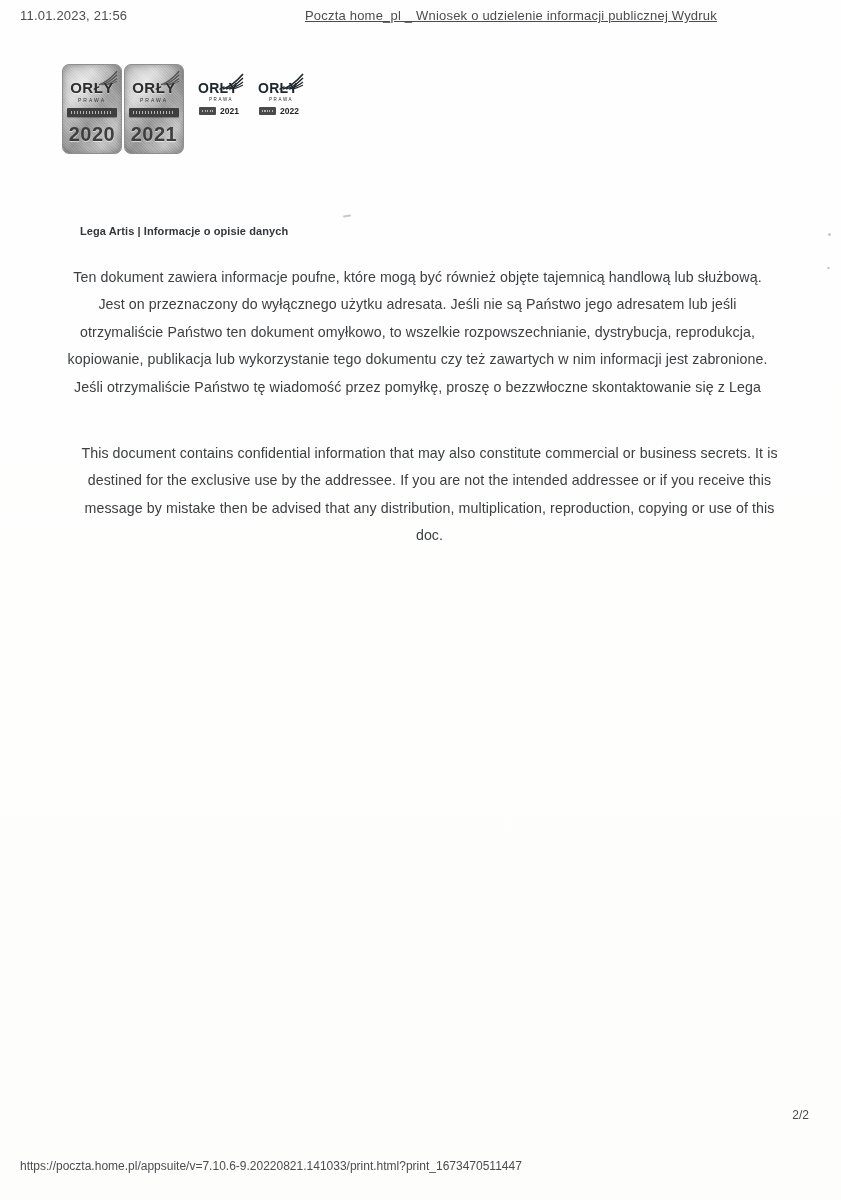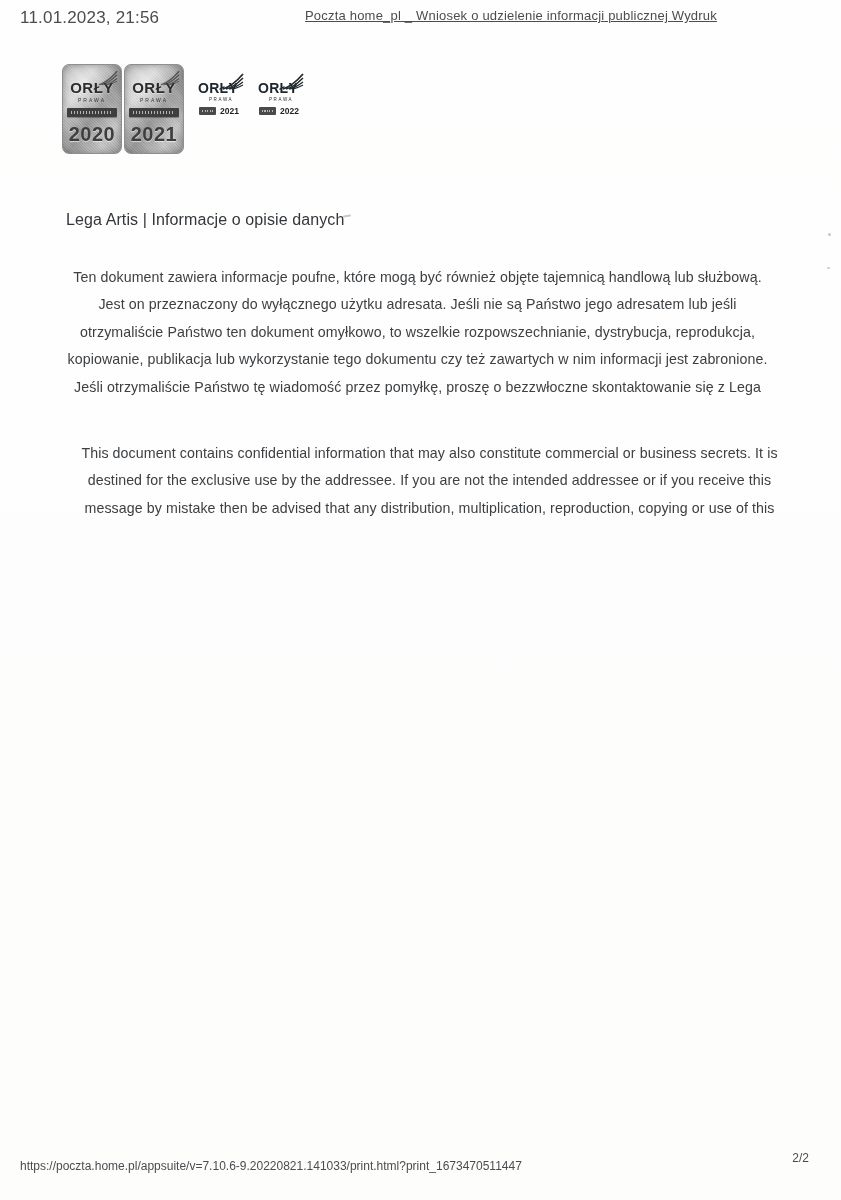--- a/index.html
+++ b/index.html
@@ -12,21 +12,21 @@
     overflow:hidden;
   }
   .page {
     position:absolute; inset:0;
     background:linear-gradient(180deg,#fffefe 0%, #fdfdfc 100%);
   }
 
   
   .print-timestamp {
     position:absolute; left:20px; top:8px;
-    font-size:17px; color:#4a4d50; letter-spacing:.2px;
+    font-size:13px; color:#4a4d50; letter-spacing:.2px;
   }
   .print-title {
     position:absolute; left:305px; top:8px;
     font-size:13px; color:#4a4d50; letter-spacing:.2px;text-decoration:underline;
   }
 
   
   .badges-row {
     position:absolute; left:62px; top:64px;
     display:flex; align-items:flex-start;
@@ -92,39 +92,39 @@
   }
   .badge-small .mark-box::after {
     content:""; position:absolute; left:3px; right:3px; top:3px; height:2px;
     background:repeating-linear-gradient(90deg, rgba(230,230,230,.7) 0 1px, transparent 1px 2.5px);
   }
   .badge-small .b-year { font-weight:bold; font-size:8.5px; color:#1f1f1f; }
 
   
   .section-heading {
     position:absolute; left:65px; top:210px;
-    margin:1px; font-size:16px; font-weight:normal; color:#33373b;
+    margin:15px; font-size:11px; font-weight:bold; color:#33373b;
     letter-spacing:.1px;
   }
   .para {
     position:absolute; left:65px; width:705px;
     font-size:14.2px; line-height:27.4px; color:#3d4043;
     letter-spacing:.1px;
   }
   .para-pl { top:264px; }
   .para-en { top:440px;margin-left:12px; }
   .para .line { white-space:nowrap;text-align:center; }
 
   
   .footer-url {
     position:absolute; left:20px; top:1159px;
     font-size:12px; color:#4a4d50;
   }
   .footer-page {
-    position:absolute; right:32px; top:1151px;
+    position:absolute; right:32px; top:1108px;
     font-size:12px; color:#4a4d50;
   }
 
   
   .artifact { position:absolute; background:#9a9a9a; border-radius:50%; opacity:.55; }
   .artifact.tilde { width:8px; height:2px; border-radius:1px; left:343px; top:215px; transform:rotate(-8deg); }
   .artifact.dot1  { width:3px; height:3px; left:828px; top:233px; }
   .artifact.dot2  { width:3px; height:2px; left:827px; top:267px; }
 </style>
 </head>
@@ -210,20 +210,21 @@
     <div class="line">Jest on przeznaczony do wyłącznego użytku adresata. Jeśli nie są Państwo jego adresatem lub jeśli</div>
     <div class="line">otrzymaliście Państwo ten dokument omyłkowo, to wszelkie rozpowszechnianie, dystrybucja, reprodukcja,</div>
     <div class="line">kopiowanie, publikacja lub wykorzystanie tego dokumentu czy też zawartych w nim informacji jest zabronione.</div>
     <div class="line">Jeśli otrzymaliście Państwo tę wiadomość przez pomyłkę, proszę o bezzwłoczne skontaktowanie się z Lega</div>
   </div>
 
   <div class="para para-en">
     <div class="line">This document contains confidential information that may also constitute commercial or business secrets. It is</div>
     <div class="line">destined for the exclusive use by the addressee. If you are not the intended addressee or if you receive this</div>
     <div class="line">message by mistake then be advised that any distribution, multiplication, reproduction, copying or use of this</div>
+    <div class="line">doc.</div>
   </div>
 
   <span class="artifact tilde"></span>
   <span class="artifact dot1"></span>
   <span class="artifact dot2"></span>
 
   <span class="footer-url">https://poczta.home.pl/appsuite/v=7.10.6-9.20220821.141033/print.html?print_1673470511447</span>
   <span class="footer-page">2/2</span>
 
 </div>

